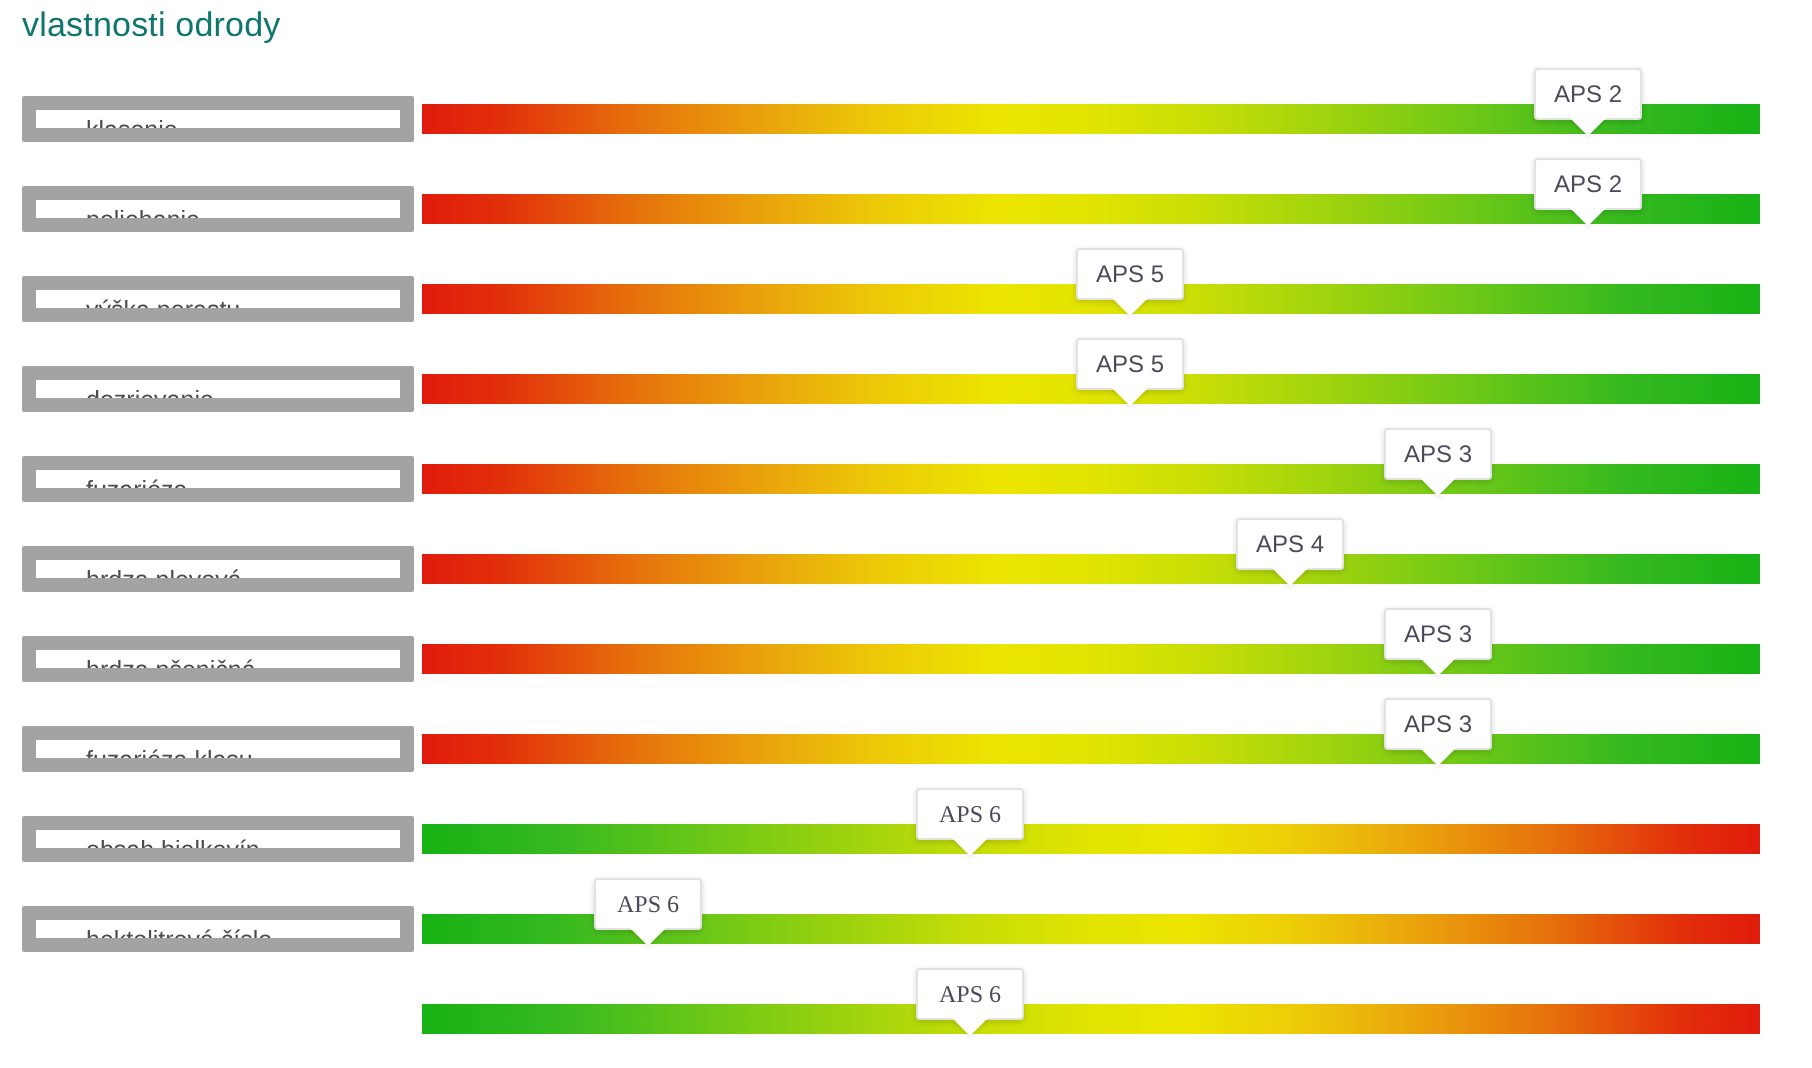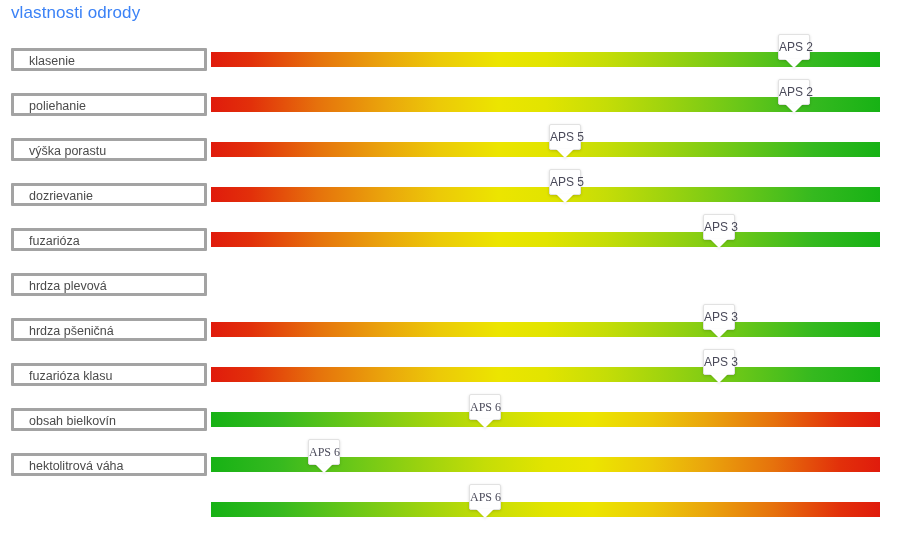--- a/index.html
+++ b/index.html
@@ -13,21 +13,21 @@
     font-family: "Liberation Sans", sans-serif;
     overflow: hidden;
     position: relative;
   }
 
   #page-title {
     position: absolute;
     left: 11px;
     top: 1px;
     font-size: 17px;
-    color: #3b82f6;
+    color: #0f766e;
     font-weight: normal;
     letter-spacing: 0.1px;
     line-height: 24px;
     margin: 0;
   }
 
   #chart {
     position: absolute;
     left: 0;
     top: 0;
@@ -43,26 +43,26 @@
   }
 
   
   .row-label {
     position: absolute;
     left: 11px;
     top: 3px;
     width: 196px;
     height: 23px;
     box-sizing: border-box;
-    border: 3px solid #a3a3a3;
+    border: 7px solid #a3a3a3;
     background: #ffffff;
     color: #4b4b4b;
     font-size: 12.5px;
     line-height: 21px;
-    padding-left: 15px;
+    padding-left: 25px;
     white-space: nowrap;
     overflow: hidden;
     border-radius: 1px;
   }
 
   
   .row-bar {
     position: absolute;
     left: 211px;
     top: 7px;
@@ -99,21 +99,21 @@
       #35b91f 90%,
       #17b215 100%);
     font-family: Liberation Serif, serif;
   }
 
   
   .marker {
     position: absolute;
     top: -18px;
     transform: translateX(-50%);
-    width: 32px;
+    width: 54px;
     height: 26px;
     box-sizing: border-box;
     background: #ffffff;
     border: 1px solid #e2e2e2;
     border-radius: 2px;
     box-shadow: 0 1px 3px rgba(0,0,0,0.16);
     color: #4a4a5a;
     font-size: 12px;
     line-height: 24px;
     text-align: center;
@@ -179,20 +179,26 @@
       <div class="row-label">fuzarióza</div>
       <div class="row-bar dir-asc">
         <div class="marker" style="left: 508px;">
           <span class="marker-label">APS 3</span>
           <span class="marker-arrow"></span>
         </div>
       </div>
     </div>
     <div class="row" style="top: 270px;">
       <div class="row-label">hrdza plevová</div>
+      <div class="row-bar dir-asc">
+        <div class="marker" style="left: 434px;">
+          <span class="marker-label">APS 4</span>
+          <span class="marker-arrow"></span>
+        </div>
+      </div>
     </div>
     <div class="row" style="top: 315px;">
       <div class="row-label">hrdza pšeničná</div>
       <div class="row-bar dir-asc">
         <div class="marker" style="left: 508px;">
           <span class="marker-label">APS 3</span>
           <span class="marker-arrow"></span>
         </div>
       </div>
     </div>
@@ -208,21 +214,21 @@
     <div class="row" style="top: 405px;">
       <div class="row-label">obsah bielkovín</div>
       <div class="row-bar dir-desc">
         <div class="marker" style="left: 274px;">
           <span class="marker-label">APS 6</span>
           <span class="marker-arrow"></span>
         </div>
       </div>
     </div>
     <div class="row" style="top: 450px;">
-      <div class="row-label">hektolitrová váha</div>
+      <div class="row-label">hektolitrová číslo</div>
       <div class="row-bar dir-desc">
         <div class="marker" style="left: 113px;">
           <span class="marker-label">APS 6</span>
           <span class="marker-arrow"></span>
         </div>
       </div>
     </div>
     <div class="row" style="top: 495px;">
       <div class="row-bar dir-desc">
         <div class="marker" style="left: 274px;">

